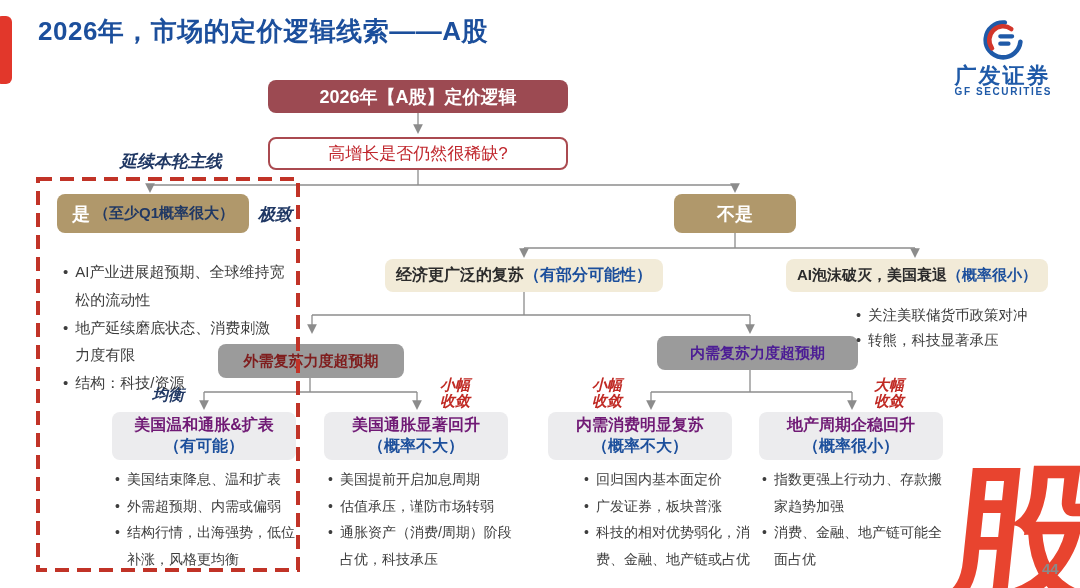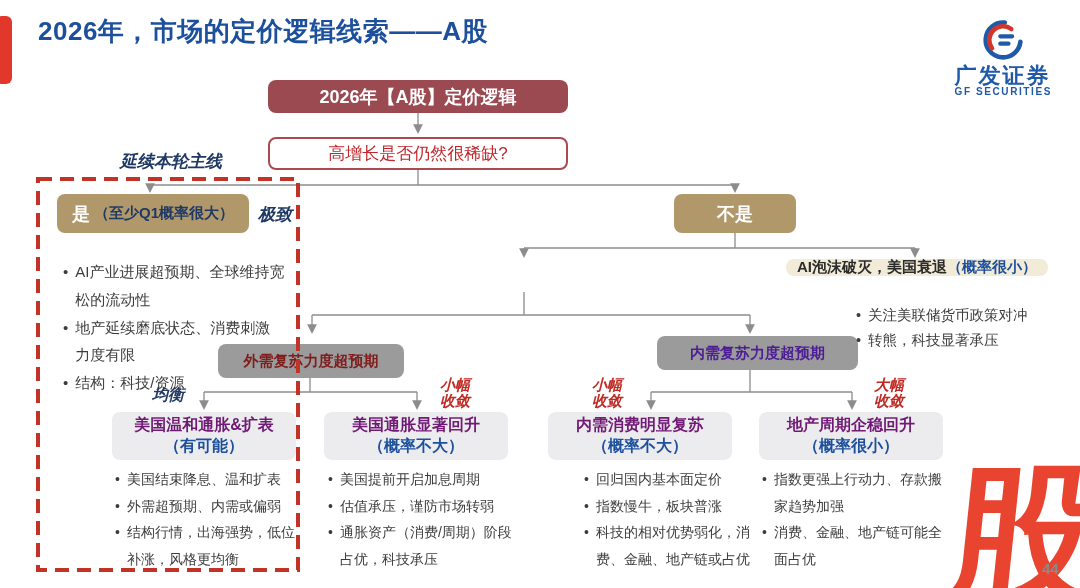--- a/index.html
+++ b/index.html
@@ -17,21 +17,21 @@
   
   .fbox{position:absolute;display:flex;align-items:center;justify-content:center;
         border-radius:8px;text-align:center;box-sizing:border-box;white-space:nowrap;}
   #box-root{left:268px;top:80px;width:300px;height:33px;background:#9C4A52;color:#fff;font-size:18px;font-weight:bold;}
   #box-question{left:268px;top:137px;width:300px;height:33px;background:#fff;border:2px solid #AA4A50;color:#C0272D;font-size:17px;font-weight:normal;}
   #box-yes{left:57px;top:194px;width:192px;height:39px;background:#B0986B;font-size:15px;font-weight:bold;}
   #box-yes .main{color:#fff;font-size:18px;margin-right:4px;}
   #box-yes .note{color:#203864;}
   #box-no{left:674px;top:194px;width:122px;height:39px;background:#B0986B;color:#fff;font-size:18px;font-weight:bold;}
   #box-recovery{left:385px;top:259px;width:278px;height:33px;background:#F2EBD8;font-size:16px;font-weight:bold;}
-  #box-aibust{left:786px;top:259px;width:262px;height:17px;background:#F2EBD8;font-size:15px;font-weight:bold;}
+  #box-aibust{left:786px;top:259px;width:262px;height:33px;background:#F2EBD8;font-size:15px;font-weight:bold;}
   .fbox .t-black{color:#2B2B2B;}
   .fbox .t-blue{color:#1C4F9C;}
   #box-external{left:218px;top:344px;width:186px;height:34px;background:#9B9B9B;color:#7f1d1d;font-size:15px;font-weight:bold;text-align:right;}
   #box-domestic{left:657px;top:336px;width:201px;height:34px;background:#9B9B9B;color:#4c1d95;font-size:15px;font-weight:bold;}
 
   .scenario{position:absolute;top:412px;width:184px;height:48px;background:#ECECEE;border-radius:8px;
             display:flex;flex-direction:column;align-items:center;justify-content:center;line-height:1.3;white-space:nowrap;}
   .scenario .ttl{font-size:16px;font-weight:bold;color:#701a75;}
   .scenario .nt{font-size:16px;font-weight:bold;color:#1C4F9C;}
   #sc0{left:112px;} #sc1{left:324px;} #sc2{left:548px;} #sc3{left:759px;}
@@ -119,20 +119,24 @@
   <div class="lbl lbl-blue" id="lbl-mainline">延续本轮主线</div>
 
   <div class="fbox" id="box-yes">
     <span class="main">是</span>
     <span class="note">（至少Q1概率很大）</span>
   </div>
   <div class="lbl lbl-blue" id="lbl-extreme">极致</div>
 
   <div class="fbox" id="box-no">不是</div>
 
+  <div class="fbox" id="box-recovery">
+    <span class="t-black">经济更广泛的复苏</span>
+      <span class="t-blue">（有部分可能性）</span>
+  </div>
   <div class="fbox" id="box-aibust">
     <span class="t-black">AI泡沫破灭，美国衰退</span>
       <span class="t-blue">（概率很小）</span>
   </div>
 
   <div class="fbox" id="box-external">外需复苏力度超预期</div>
   <div class="fbox" id="box-domestic">内需复苏力度超预期</div>
 
   <div class="lbl lbl-blue" id="lbl-balance">均衡</div>
   <div class="lbl lbl-red lbl2" id="lbl-s1">
@@ -181,21 +185,21 @@
     <div class="b">外需超预期、内需或偏弱</div>
     <div class="b">结构行情，出海强势，低位补涨，风格更均衡</div>
   </div>
   <div class="bullets sc-bullets" id="sc1-bullets">
     <div class="b">美国提前开启加息周期</div>
     <div class="b">估值承压，谨防市场转弱</div>
     <div class="b">通胀资产（消费/周期）阶段占优，科技承压</div>
   </div>
   <div class="bullets sc-bullets" id="sc2-bullets">
     <div class="b">回归国内基本面定价</div>
-    <div class="b">指数慢牛，板块普涨</div>
+    <div class="b">广发证券，板块普涨</div>
     <div class="b">科技的相对优势弱化，消费、金融、地产链或占优</div>
   </div>
   <div class="bullets sc-bullets" id="sc3-bullets">
     <div class="b">指数更强上行动力、存款搬家趋势加强</div>
     <div class="b">消费、金融、地产链可能全面占优</div>
   </div>
 
   <svg class="layer" width="1080" height="588">
     <rect x="38" y="179" width="260" height="391" fill="none" stroke="#C13327" stroke-width="4" stroke-dasharray="14 8"></rect>
   </svg>

